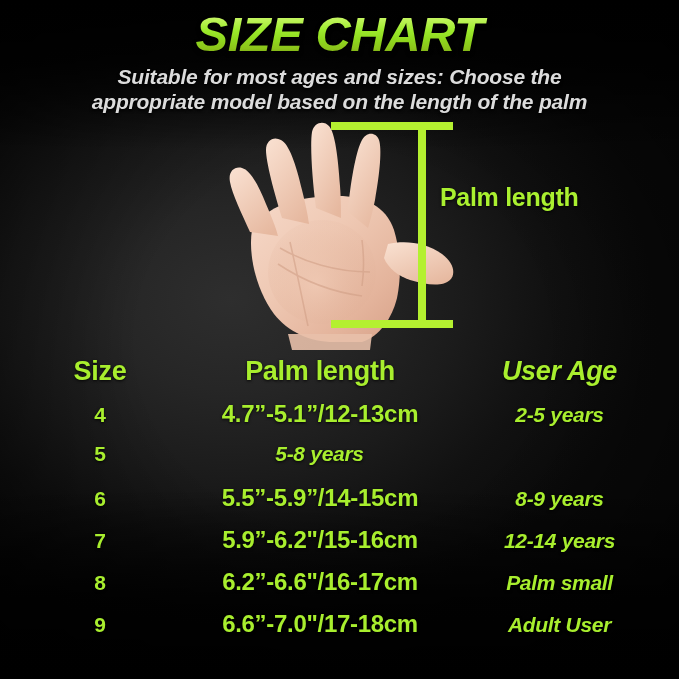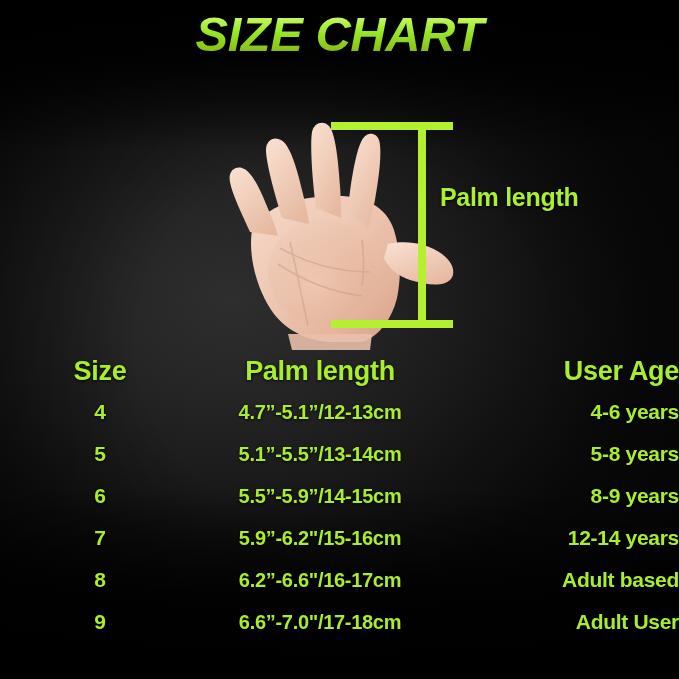--- a/index.html
+++ b/index.html
@@ -100,51 +100,55 @@
   
   .table {
     position:absolute; left:0; top:356px; width:555px;
   }
   .trow { display:flex; align-items:baseline; width:679px; }
   .trow.head { height:44px; }
   .trow.body { height:42px; }
 
   .c-size { width:200px; text-align:center; }
   .c-palm { width:240px; text-align:center; }
-  .c-age  { width:239px; text-align:right; }
+  .c-age  { width:239px; text-align:center;font-style:italic; }
 
   .head .c-size, .head .c-palm, .head .c-age {
     color:#a8ee2e;
     font-size:27px;
     font-weight:bold;
     letter-spacing:-0.3px;
     text-shadow:0 1px 3px rgba(0,0,0,.85);
   }
   .body .c-size, .body .c-palm, .body .c-age {
     color:#a8ee2e;
     font-size:21px;
     font-weight:bold;
     letter-spacing:-0.3px;
     text-shadow:0 1px 3px rgba(0,0,0,.85);
   }
-  .body .c-palm { font-size:20px; }
+  .body .c-palm { font-size:24px; }
 </style>
 </head>
 <body>
 
 <div id="poster">
 
   <div class="bg-base"></div>
   <div class="bg-glow"></div>
   <div class="bg-vignette"></div>
   <div class="bg-top-dark"></div>
   <div class="bg-bottom-dark"></div>
 
   <div class="title">SIZE CHART</div>
 
+  <div class="subtitle">
+    <span>Suitable for most ages and sizes: Choose the</span>
+    <span>appropriate model based on the length of the palm</span>
+  </div>
 
   <div class="hand-wrap">
     <svg class="hand-svg" viewBox="0 0 250 228" xmlns="http://www.w3.org/2000/svg">
       <defs>
         <linearGradient id="skin" x1="0" y1="0" x2="1" y2="1">
           <stop offset="0%" stop-color="#f6d9c9"></stop>
           <stop offset="40%" stop-color="#efc9b4"></stop>
           <stop offset="75%" stop-color="#e4b49c"></stop>
           <stop offset="100%" stop-color="#d7a188"></stop>
         </linearGradient>
@@ -207,45 +211,44 @@
 
     <div class="trow head">
       <div class="c-size">Size</div>
       <div class="c-palm">Palm length</div>
       <div class="c-age">User Age</div>
     </div>
 
     <div class="trow body">
       <div class="c-size">4</div>
       <div class="c-palm">4.7”-5.1”/12-13cm</div>
-      <div class="c-age">4-6 years</div>
+      <div class="c-age">2-5 years</div>
     </div>
 
     <div class="trow body">
       <div class="c-size">5</div>
-      <div class="c-palm">5.1”-5.5”/13-14cm</div>
       <div class="c-age">5-8 years</div>
     </div>
 
     <div class="trow body">
       <div class="c-size">6</div>
       <div class="c-palm">5.5”-5.9”/14-15cm</div>
       <div class="c-age">8-9 years</div>
     </div>
 
     <div class="trow body">
       <div class="c-size">7</div>
       <div class="c-palm">5.9”-6.2"/15-16cm</div>
       <div class="c-age">12-14 years</div>
     </div>
 
     <div class="trow body">
       <div class="c-size">8</div>
       <div class="c-palm">6.2”-6.6"/16-17cm</div>
-      <div class="c-age">Adult based</div>
+      <div class="c-age">Palm small</div>
     </div>
 
     <div class="trow body">
       <div class="c-size">9</div>
       <div class="c-palm">6.6”-7.0"/17-18cm</div>
       <div class="c-age">Adult User</div>
     </div>
 
   </div>
 </div>

